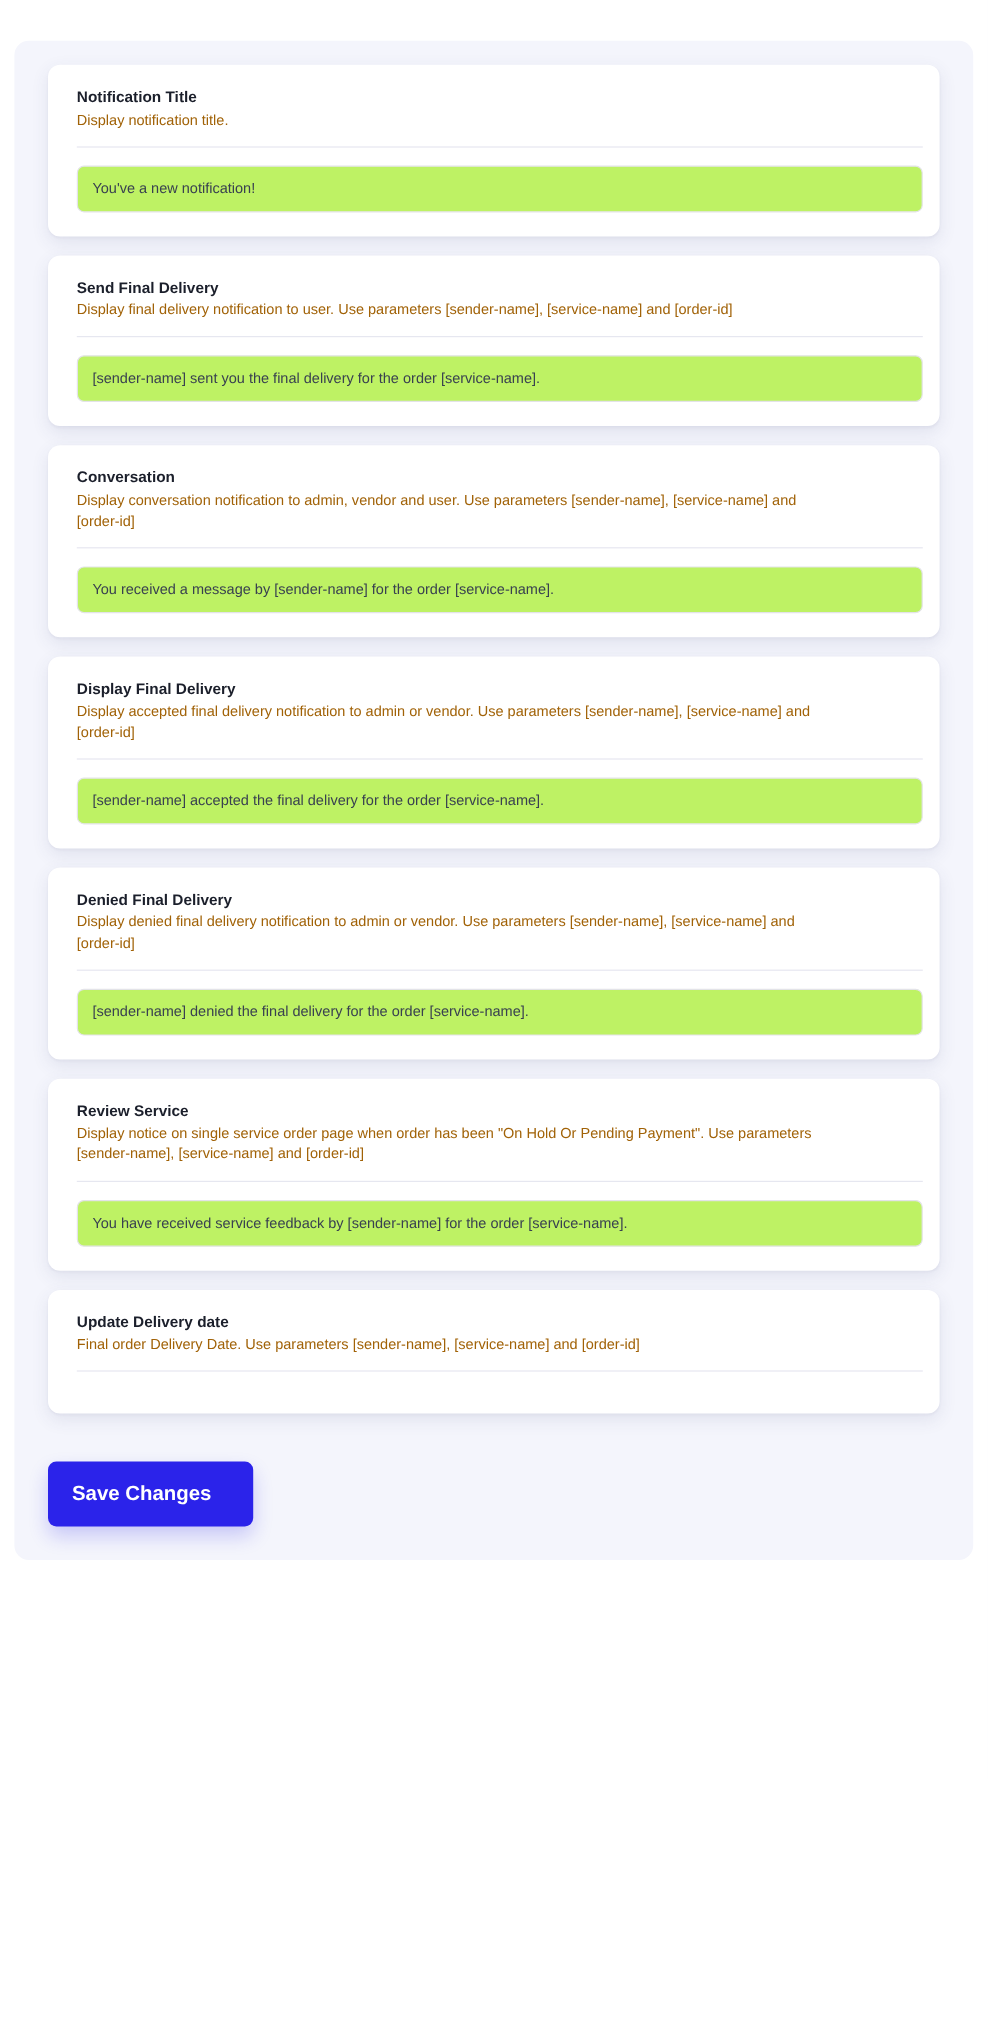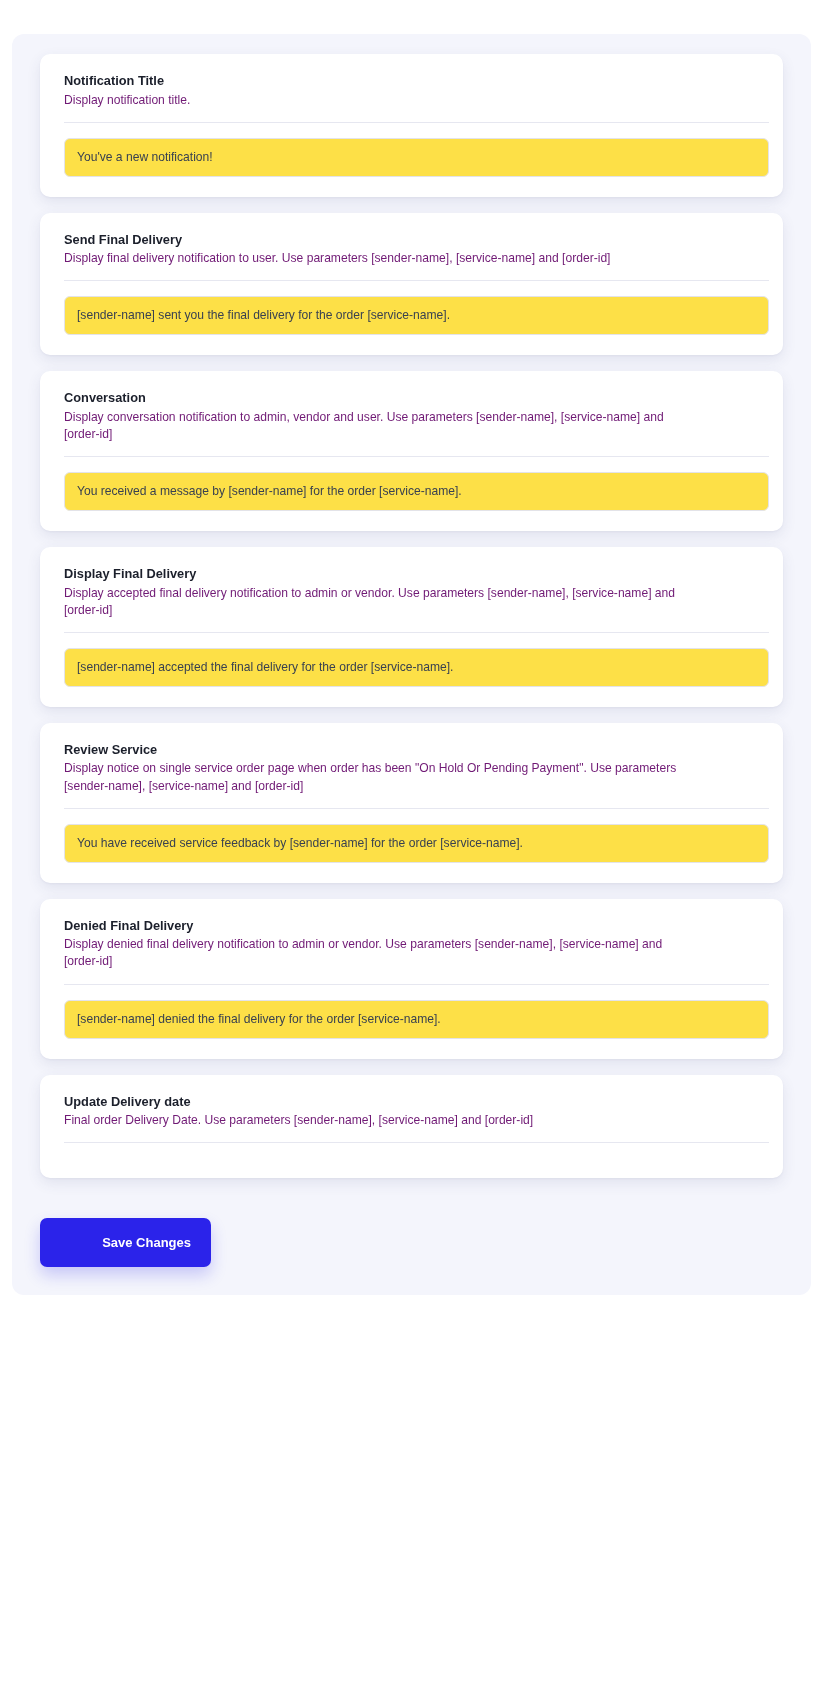--- a/index.html
+++ b/index.html
@@ -42,36 +42,36 @@
   .card-title {
     font-size: 12.8px;
     font-weight: 700;
     color: #1b1f2b;
     line-height: 1.45;
     margin: 0 0 1px 0;
   }
 
   .card-desc {
     font-size: 12.1px;
-    color: #701a75;
+    color: #a16207;
     line-height: 1.42;
     margin: 0;
     max-width: 625px;
   }
 
   .divider {
     border: 0;
     border-top: 1px solid #e6e7f0;
     margin: 13px 0 15px 0;
   }
 
   .value-field {
     display: block;
     width: 100%;
-    background: #fde047;
+    background: #bef264;
     border: 1px solid #e3e3e8;
     border-radius: 6px;
     padding: 10px 12px;
     font-family: "Liberation Sans", sans-serif;
     font-size: 12.1px;
     color: #394150;
     line-height: 1.4;
     outline: none;
   }
 
@@ -79,25 +79,25 @@
     padding: 24px 28px 0 28px;
   }
 
   .save-button {
     display: inline-block;
     background: #2b23ea;
     color: #ffffff;
     border: 0;
     border-radius: 7px;
     font-family: "Liberation Sans", sans-serif;
-    font-size: 13px;
+    font-size: 17px;
     font-weight: 700;
     padding: 17px 20px;
     min-width: 171px;
-    text-align: right;
+    text-align: left;
     cursor: pointer;
     box-shadow: 0 8px 16px rgba(43, 35, 234, 0.22);
   }
 </style>
 </head>
 <body>
 
 <div>
 
 
@@ -126,31 +126,31 @@
     </div>
 
     <div class="card">
       <div class="card-title">Display Final Delivery</div>
       <p class="card-desc">Display accepted final delivery notification to admin or vendor. Use parameters [sender-name], [service-name] and [order-id]</p>
       <hr class="divider">
       <input class="value-field" type="text" value="[sender-name] accepted the final delivery for the order [service-name]." style="">
     </div>
 
     <div class="card">
+      <div class="card-title">Denied Final Delivery</div>
+      <p class="card-desc">Display denied final delivery notification to admin or vendor. Use parameters [sender-name], [service-name] and [order-id]</p>
+      <hr class="divider">
+      <input class="value-field" type="text" value="[sender-name] denied the final delivery for the order [service-name]." style="">
+    </div>
+
+    <div class="card">
       <div class="card-title">Review Service</div>
       <p class="card-desc">Display notice on single service order page when order has been "On Hold Or Pending Payment". Use parameters [sender-name], [service-name] and [order-id]</p>
       <hr class="divider">
       <input class="value-field" type="text" value="You have received service feedback by [sender-name] for the order [service-name]." style="">
-    </div>
-
-    <div class="card">
-      <div class="card-title">Denied Final Delivery</div>
-      <p class="card-desc">Display denied final delivery notification to admin or vendor. Use parameters [sender-name], [service-name] and [order-id]</p>
-      <hr class="divider">
-      <input class="value-field" type="text" value="[sender-name] denied the final delivery for the order [service-name]." style="">
     </div>
 
     <div class="card">
       <div class="card-title">Update Delivery date</div>
       <p class="card-desc">Final order Delivery Date. Use parameters [sender-name], [service-name] and [order-id]</p>
       <hr class="divider">
     </div>
 
     <div class="footer-bar">
       <button class="save-button">Save Changes</button>

